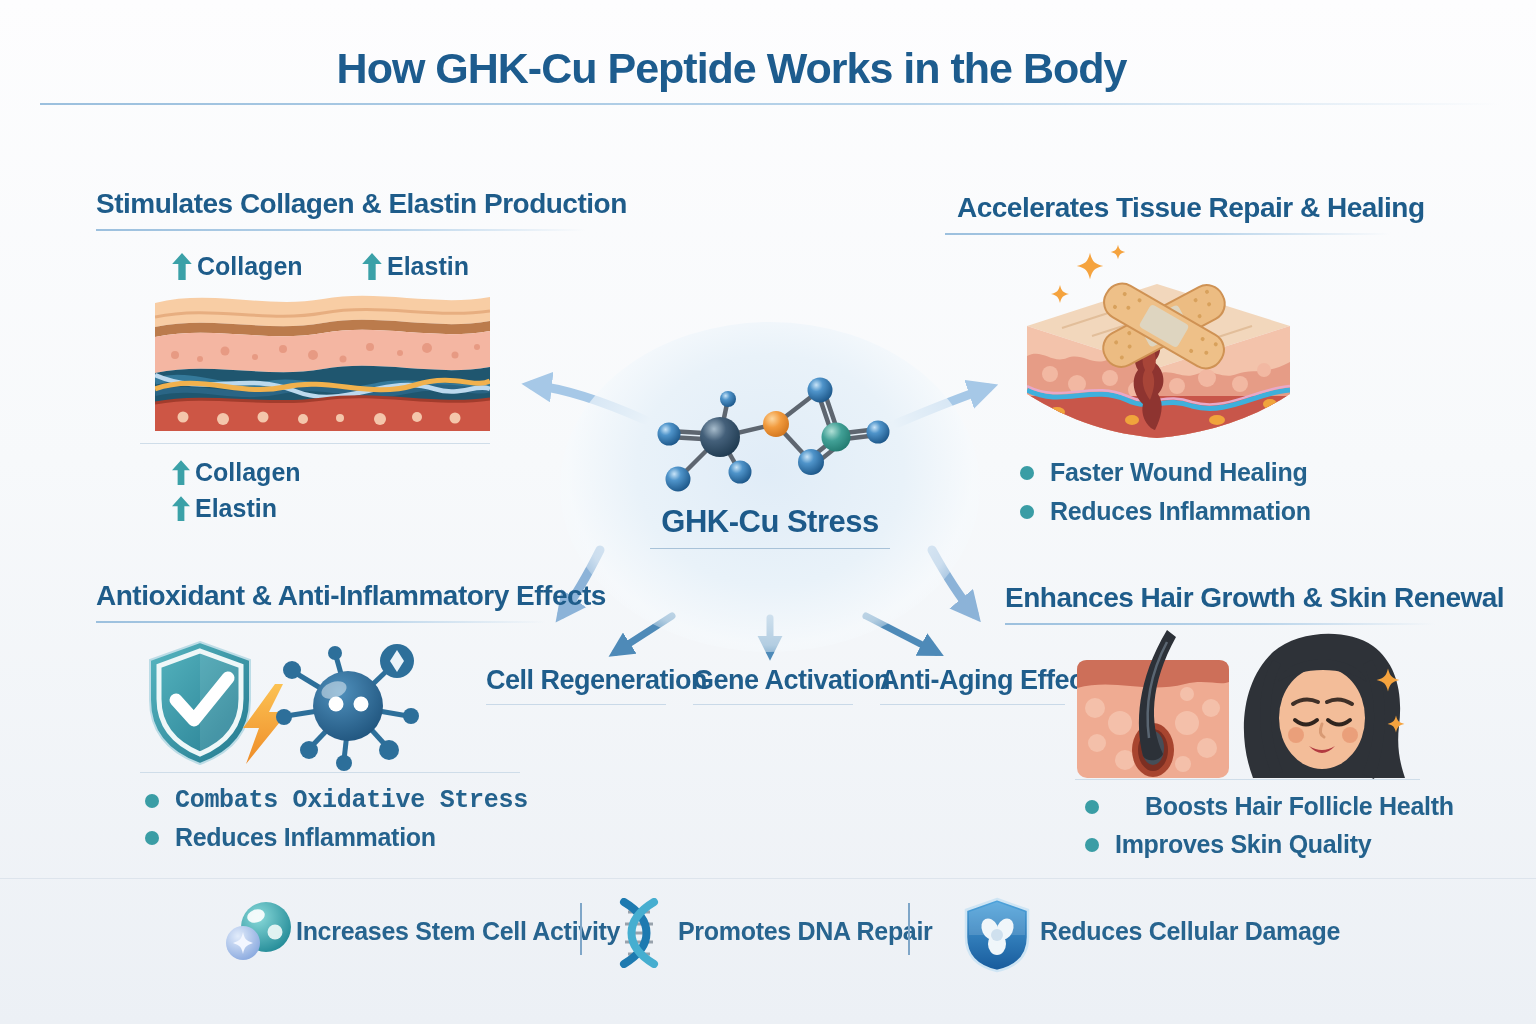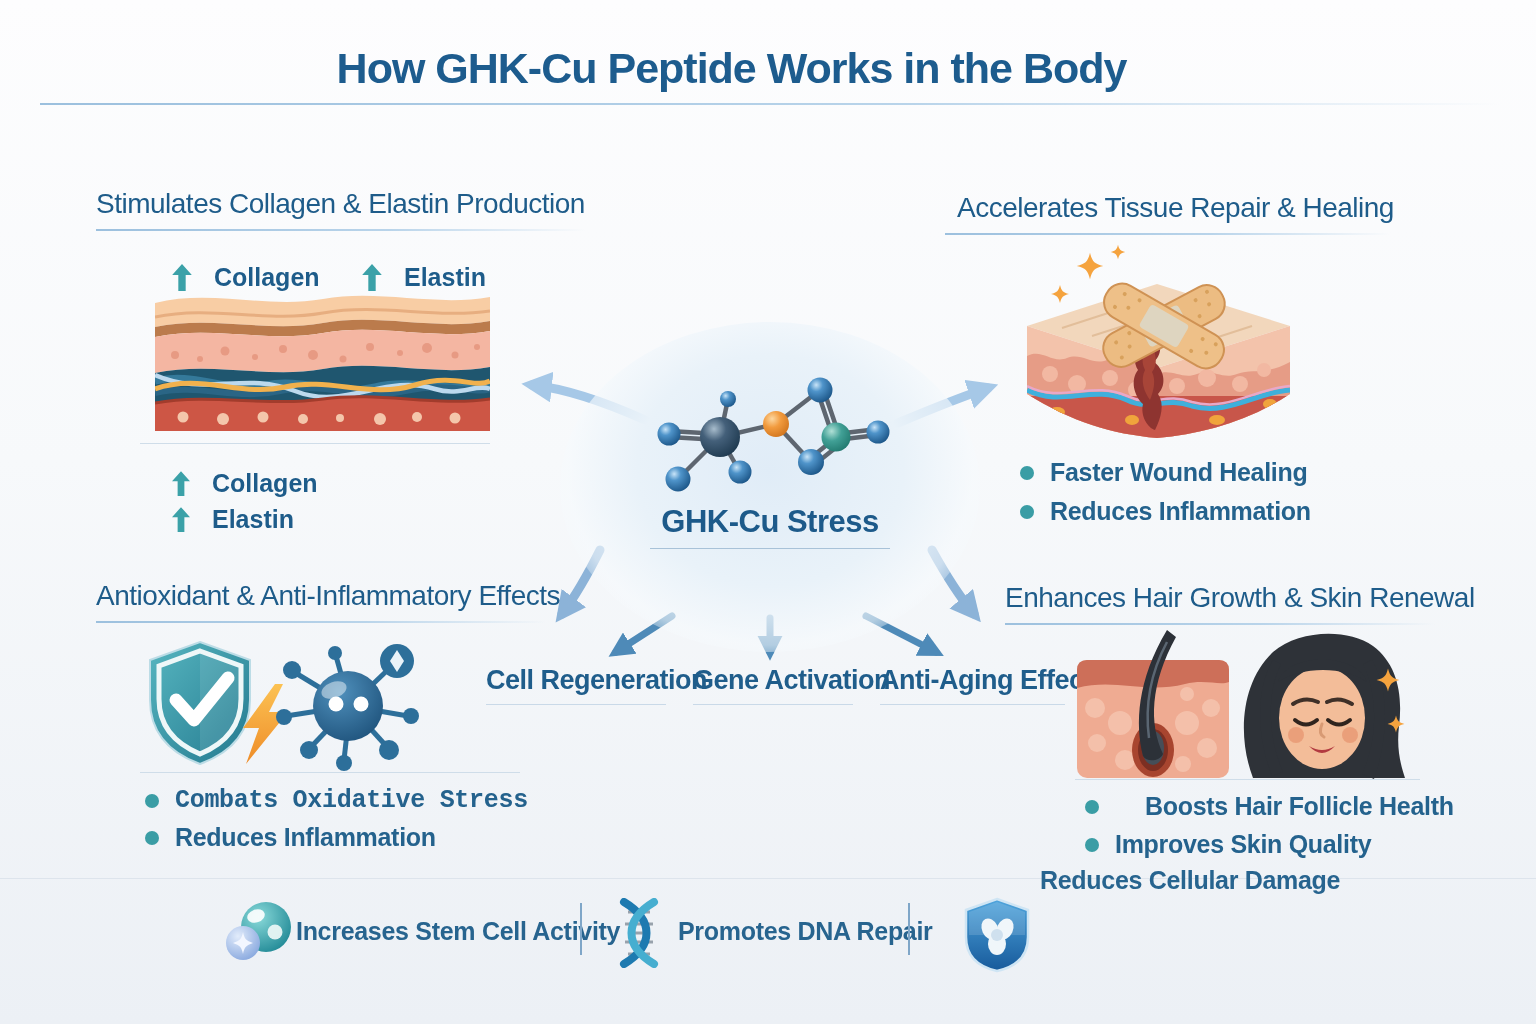--- a/index.html
+++ b/index.html
@@ -2,26 +2,26 @@
 <html><head>
 <meta charset="utf-8">
 <style>
   html,body{margin:0;padding:0;}
   body{font-family:"Liberation Sans", sans-serif;}
   #canvas{
     position:relative;width:1536px;height:1024px;overflow:hidden;
     background:linear-gradient(180deg,#fdfdfe 0%,#f7f9fb 45%,#ecf0f5 100%);
   }
   .abs{position:absolute;}
-  .hdr{color:#1e5c8a;font-weight:normal;white-space:nowrap;letter-spacing:-0.5px;}
+  .hdr{color:#1e5c8a;font-weight:bold;white-space:nowrap;letter-spacing:-0.5px;}
   .title{font-size:43px;color:#1d5c8e;font-weight:bold;letter-spacing:-1px;text-align:center;white-space:nowrap;}
   .sec-title{font-size:28px;}
   .uline{height:2px;background:linear-gradient(90deg,#9cc0de,#b9d4ea 60%,rgba(185,212,234,0));}
   .thinline{height:1px;background:#cfdde9;}
-  .up-row{display:flex;align-items:center;gap:22px;margin-top:11px;}
+  .up-row{display:flex;align-items:center;gap:5px;}
   .up-label{color:#1e5c8a;font-weight:bold;font-size:25px;white-space:nowrap;}
   .bullet-row{display:flex;align-items:center;gap:16px;text-align:center;}
   .bullet-dot{width:14px;height:14px;border-radius:50%;background:#3a9da5;flex:0 0 auto;}
   .bullet-text{color:#24628d;font-weight:bold;font-size:25px;white-space:nowrap;letter-spacing:-0.3px;}
   .center-ellipse{
     width:420px;height:330px;border-radius:50%;
     background:radial-gradient(ellipse at 50% 45%, #e0ecf7 0%, #e9f2f9 45%, rgba(246,250,253,0.6) 68%, rgba(246,250,253,0) 78%);
   }
   .center-label{font-size:31px;color:#1d5a8a;font-weight:bold;text-align:center;white-space:nowrap;letter-spacing:-0.5px;}
   .outcome{font-size:27px;color:#1f5d8b;font-weight:bold;text-align:center;white-space:nowrap;letter-spacing:-0.5px;}
@@ -436,15 +436,15 @@
   <div class="abs vdiv" style="left:908px;top:903px;height:52px;"></div>
 
   <svg class="abs" style="left:960px;top:895px;" width="74" height="78" viewBox="0 0 74 78">
     <path d="M37,4 L68,15 L68,42 C68,62 55,72 37,76 C19,72 6,62 6,42 L6,15 Z" fill="url(#gShieldBlue)" stroke="#cfe5f4" stroke-width="2.5"></path>
     <path d="M37,7 L65,17 L65,40 L9,40 L9,17 Z" fill="rgba(255,255,255,0.14)"></path>
     <ellipse cx="30" cy="34" rx="8" ry="11" fill="#f0f6fa" transform="rotate(-25 30 34)"></ellipse>
     <ellipse cx="45" cy="34" rx="8" ry="11" fill="#f0f6fa" transform="rotate(25 45 34)"></ellipse>
     <ellipse cx="37" cy="49" rx="9" ry="11" fill="#f0f6fa"></ellipse>
     <circle cx="37" cy="40" r="6" fill="#cfe0ee"></circle>
   </svg>
-  <div class="abs foot-label" style="left:1040px;top:866px;">Reduces Cellular Damage</div>
+  <div class="abs foot-label" style="left:1040px;top:917px;">Reduces Cellular Damage</div>
 
 </div>
 
 </body></html>

